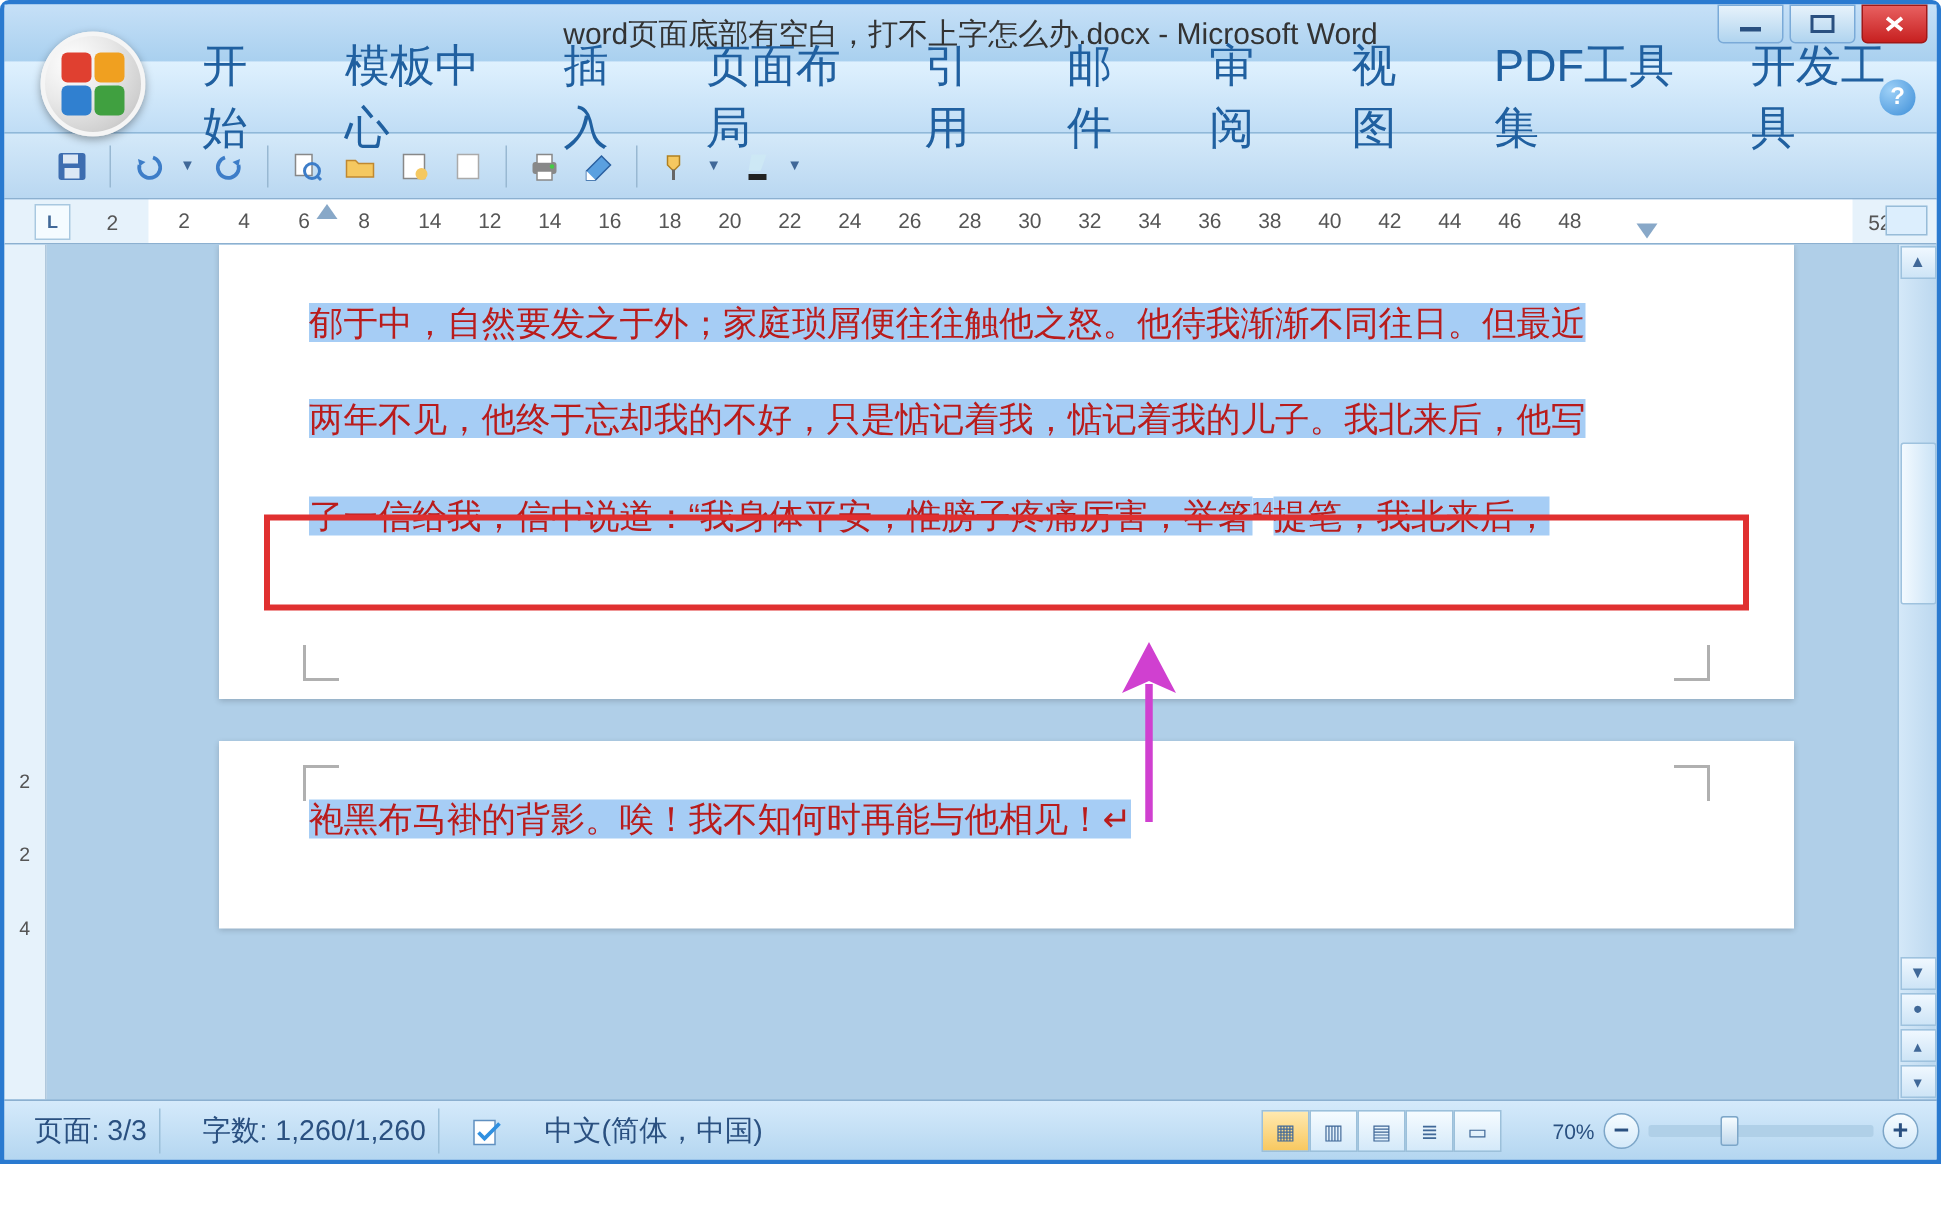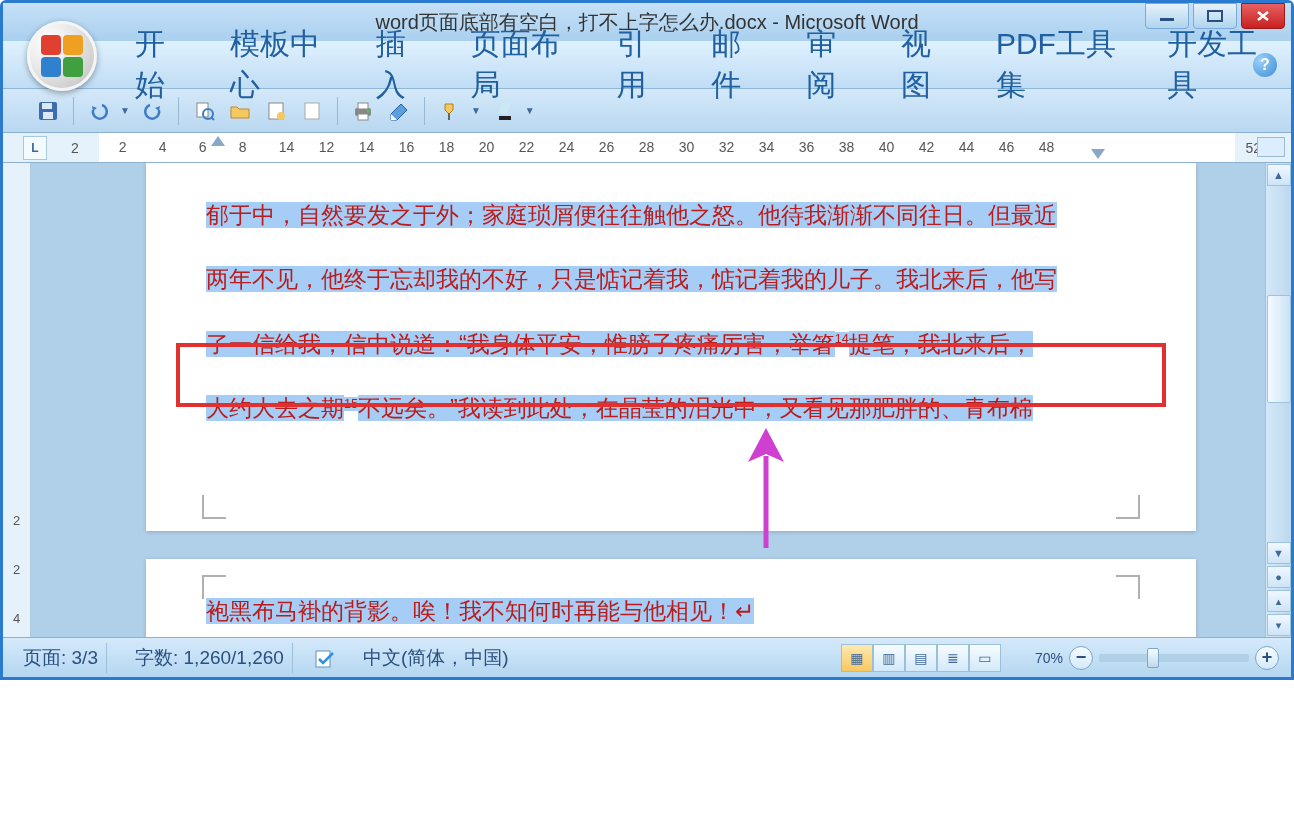--- a/index.html
+++ b/index.html
@@ -1,18 +1,18 @@
 <!DOCTYPE html>
 <html><head>
 <meta charset="utf-8">
 <style>
 * { margin: 0; padding: 0; box-sizing: border-box; font-family: "Microsoft YaHei", sans-serif; }
 body { background: #fff; width: 1294px; height: 818px; overflow: hidden; }
 
-.window { width: 1294px; height: 680px; border: 3px solid #2a7ad0; border-radius: 6px 6px 0 0; background: linear-gradient(#b8d8f5, #a6cdee); display: flex; flex-direction: column; position: relative; }
+.window { width: 1294px; height: 776px; border: 3px solid #2a7ad0; border-radius: 6px 6px 0 0; background: linear-gradient(#b8d8f5, #a6cdee); display: flex; flex-direction: column; position: relative; }
 
 .titlebar { height: 38px; background: linear-gradient(#c6e0f7, #a9d0ef); display: flex; align-items: center; justify-content: space-between; padding: 0 0 0 0; position: relative; }
 .title-text { position: absolute; left: 50%; transform: translateX(-50%); font-size: 20px; color: #333; white-space: nowrap; }
 .win-controls { display: flex; gap: 4px; position: absolute; right: 6px; top: 0; }
 .win-btn { width: 44px; height: 26px; display: flex; align-items: center; justify-content: center; border-radius: 0 0 4px 4px; }
 .win-min, .win-max { background: linear-gradient(#e6f2fb, #b0d4ef); border: 1px solid #7aaad8; }
 .win-close { background: linear-gradient(#e86060, #c72020); border: 1px solid #a01818; color: #fff; }
 
 .office-orb { position: absolute; left: 24px; top: 18px; width: 70px; height: 70px; border-radius: 50%; background: radial-gradient(circle at 30% 30%, #fff, #e8e8e8 40%, #d0d0d0 70%, #aaa); box-shadow: 0 2px 6px rgba(0,0,0,.35), inset 0 0 0 3px #f5f5f5; z-index: 10; display:flex; align-items:center; justify-content:center; }
 .orb-inner { width: 42px; height: 42px; display: grid; grid-template-columns: 1fr 1fr; grid-template-rows: 1fr 1fr; gap: 2px; }
@@ -239,21 +239,20 @@
       <span>2</span>
       <span>2</span>
       <span>4</span>
     </div>
     <div class="doc-area">
 
       <div class="page" style="padding-bottom:90px;">
         <div><span class="hl">郁于中，自然要发之于外；家庭琐屑便往往触他之怒。他待我渐渐不同往日。但最近</span></div>
         <div><span class="hl">两年不见，他终于忘却我的不好，只是惦记着我，惦记着我的儿子。我北来后，他写</span></div>
         <div><span class="hl">了一信给我，信中说道：“我身体平安，惟膀子疼痛厉害，举箸</span><span class="hl sup">14</span><span class="hl">提笔，我北来后，</span></div>
-        <div><span class="hl">大约大去之期</span><span class="hl sup">15</span><span class="hl">不远矣。”我读到此处，在晶莹的泪光中，又看见那肥胖的、青布棉</span></div>
         <div class="redbox"></div>
         <div class="corner corner-bl"></div>
         <div class="corner corner-br"></div>
         <div class="arrow">
           <svg width="60" height="120">
               <path d="M30 120 L30 28" stroke="#d040d0" stroke-width="5"></path>
               <path d="M30 0 L12 34 L30 26 L48 34 Z" fill="#d040d0"></path>
             </svg>
         </div>
       </div>

